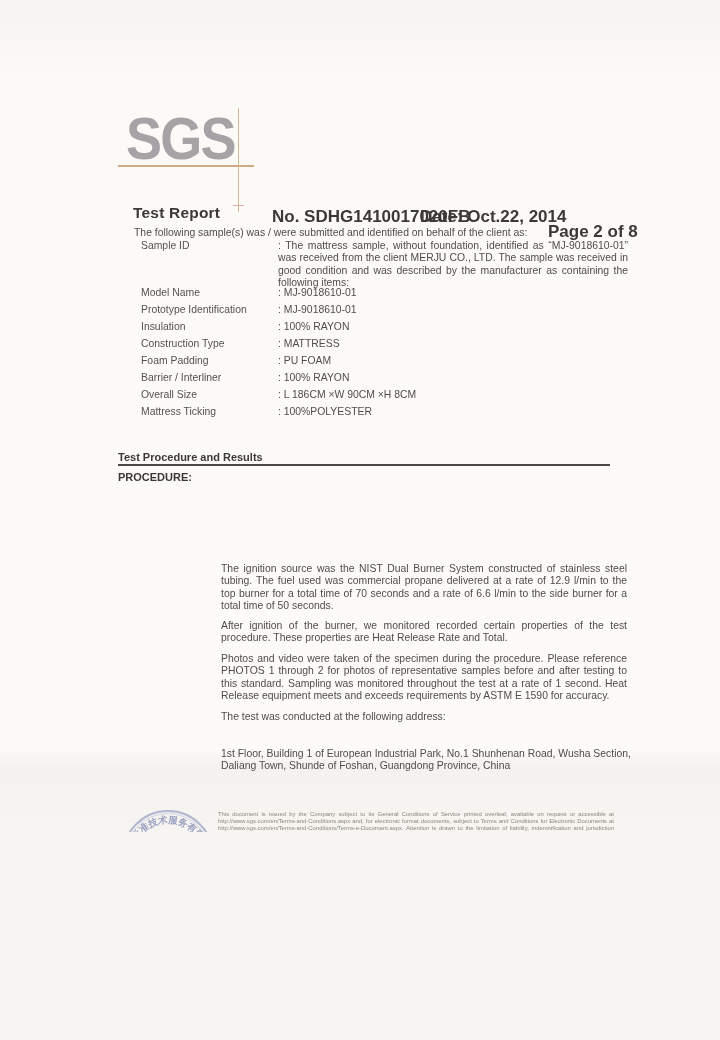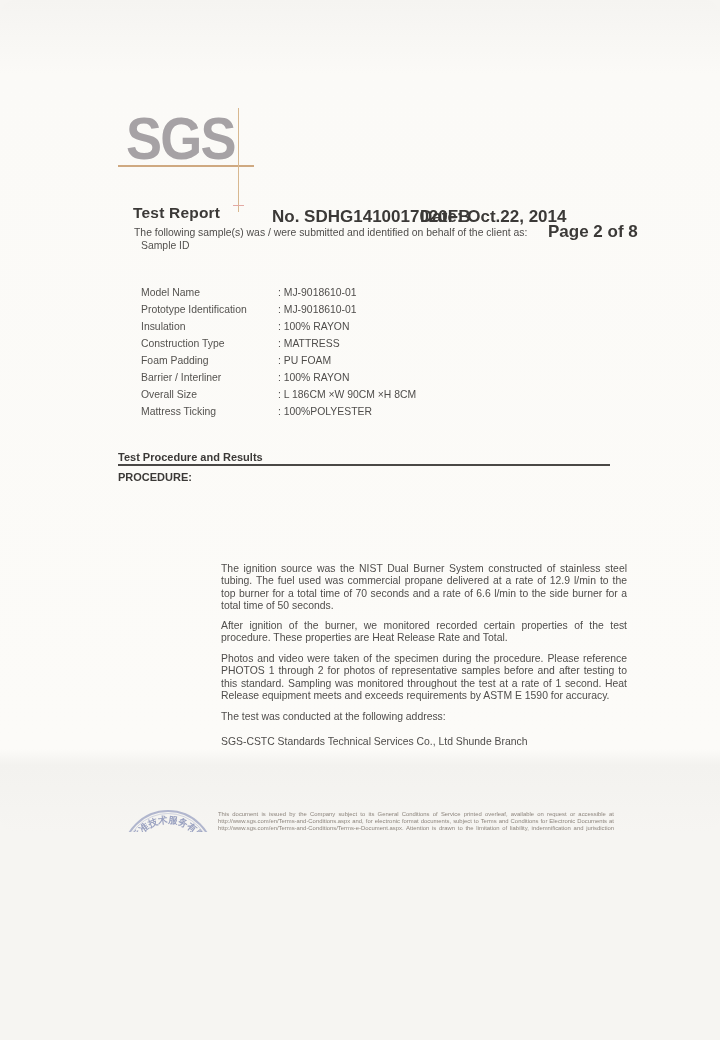--- a/index.html
+++ b/index.html
@@ -43,20 +43,21 @@
   <div class="abs rule-tan-v" style="left:238px; top:108px; height:104px;"></div>
   <div class="abs pink-tick" style="left:233px; top:205px; width:11px;"></div>
 
   <div class="abs title" style="left:133px; top:204px;">Test Report</div>
   <div class="abs hmeta" style="left:272px; top:207px;">No. SDHG1410017020FB</div>
   <div class="abs hmeta" style="left:420px; top:207px;">Date: Oct.22, 2014</div>
   <div class="abs hmeta" style="left:548px; top:222px;">Page 2 of  8</div>
 
   <div class="abs t" style="left:118px; top:227px; width:500px;">The following sample(s) was / were submitted and identified on behalf of the client as:</div>
   <div class="abs lab" style="left:118px; top:240px;">Sample ID</div>
+  <div class="abs t just" style="left:262px; top:240px; width:350px;">: The mattress sample, without foundation, identified as “MJ-9018610-01” was received from the client MERJU CO., LTD. The sample was received in good condition and was described by the manufacturer as containing the following items:</div>
 
   <div class="abs lab" style="left:118px; top:287px;">Model Name</div>
   <div class="abs t" style="left:262px; top:287px;">: MJ-9018610-01</div>
   <div class="abs lab" style="left:118px; top:304px;">Prototype Identification</div>
   <div class="abs t" style="left:262px; top:304px;">: MJ-9018610-01</div>
   <div class="abs lab" style="left:118px; top:321px;">Insulation</div>
   <div class="abs t" style="left:262px; top:321px;">: 100% RAYON</div>
   <div class="abs lab" style="left:118px; top:338px;">Construction Type</div>
   <div class="abs t" style="left:262px; top:338px;">: MATTRESS</div>
   <div class="abs lab" style="left:118px; top:355px;">Foam Padding</div>
@@ -69,21 +70,21 @@
   <div class="abs t" style="left:262px; top:406px;">: 100%POLYESTER</div>
 
   <div class="abs bold-head" style="left:118px; top:451px;">Test Procedure and Results</div>
   <div class="abs section-rule" style="left:118px; top:464px; width:492px;"></div>
   <div class="abs bold-head" style="left:118px; top:471px;">PROCEDURE:</div>
 
   <div class="abs t just" style="left:205px; top:563px; width:406px;">The ignition source was the NIST Dual Burner System constructed of stainless steel tubing. The fuel used was commercial propane delivered at a rate of 12.9 l/min to the top burner for a total time of 70 seconds and a rate of 6.6 l/min to the side burner for a total time of 50 seconds.</div>
   <div class="abs t just" style="left:205px; top:620px; width:406px;">After ignition of the burner, we monitored recorded certain properties of the test procedure. These properties are Heat Release Rate and Total.</div>
   <div class="abs t just" style="left:205px; top:653px; width:406px;">Photos and video were taken of the specimen during the procedure. Please reference PHOTOS 1 through 2 for photos of representative samples before and after testing to this standard. Sampling was monitored throughout the test at a rate of 1 second. Heat Release equipment meets and exceeds requirements by ASTM E 1590 for accuracy.</div>
   <div class="abs t" style="left:205px; top:711px; width:406px;">The test was conducted at the following address:</div>
-  <div class="abs t" style="left:205px; top:736px; width:420px;">SGS-CSTC Standards Technical Services Co., Ltd Shunde Branch</div>
+  <div class="abs t" style="left:205px; top:748px; width:420px;">1st Floor, Building 1 of European Industrial Park, No.1 Shunhenan Road, Wusha Section, Daliang Town, Shunde of Foshan, Guangdong Province, China</div>
 
   <div class="abs fineprint" style="left:218px; top:811px; width:396px;">This document is issued by the Company subject to its General Conditions of Service printed overleaf, available on request or accessible at http://www.sgs.com/en/Terms-and-Conditions.aspx and, for electronic format documents, subject to Terms and Conditions for Electronic Documents at http://www.sgs.com/en/Terms-and-Conditions/Terms-e-Document.aspx. Attention is drawn to the limitation of liability, indemnification and jurisdiction issues defined therein. Any holder of this document is advised that information contained hereon reflects the Company's findings at the time of its intervention only and within the limits of Client's instructions, if any. The Company's sole responsibility is to its Client and this document does not exonerate parties to a transaction from exercising all their rights and obligations under the transaction documents. This document cannot be reproduced except in full, without prior written approval of the Company. Any unauthorized alteration, forgery or falsification of the content or appearance of this document is unlawful and offenders may be prosecuted to the fullest extent of the law. Unless otherwise stated the results shown in this test report refer only to the sample(s) tested and such sample(s) are retained for 30 days only .</div>
   <div class="abs attention" style="left:218px; top:867px; width:398px;">Attention: To check the authenticity of testing /inspection report &amp; certificate, please contact us at telephone: (86-755) 8307 1443,  or email: CN.Doccheck@sgs.com</div>
 
   <svg class="abs" style="left:118px; top:806px;" width="100" height="100" viewBox="0 0 100 100">
     <circle cx="50" cy="50" r="45" fill="none" stroke="#9aa2c2" stroke-width="2" opacity="0.75"></circle>
     <circle cx="50" cy="50" r="42.5" fill="none" stroke="#aab1cc" stroke-width="0.8" opacity="0.6"></circle>
     <defs>
       <path id="arcTop" d="M 13,54 A 37,37 0 0 1 87,54" fill="none"></path>
     </defs>

